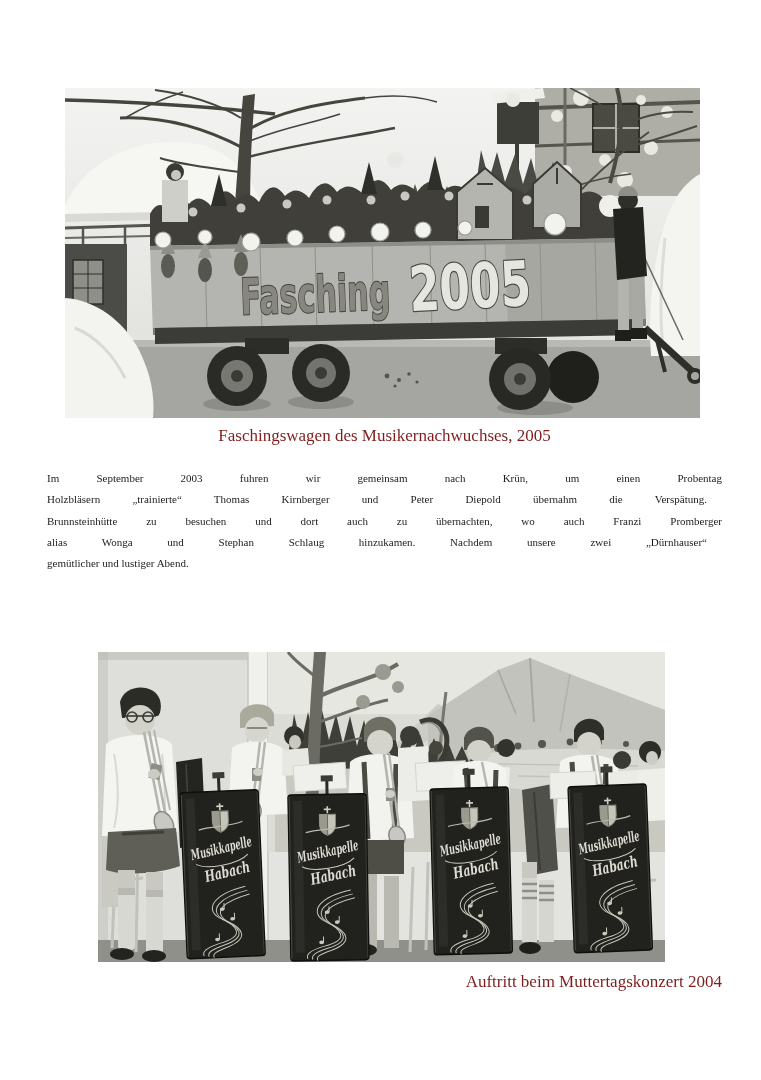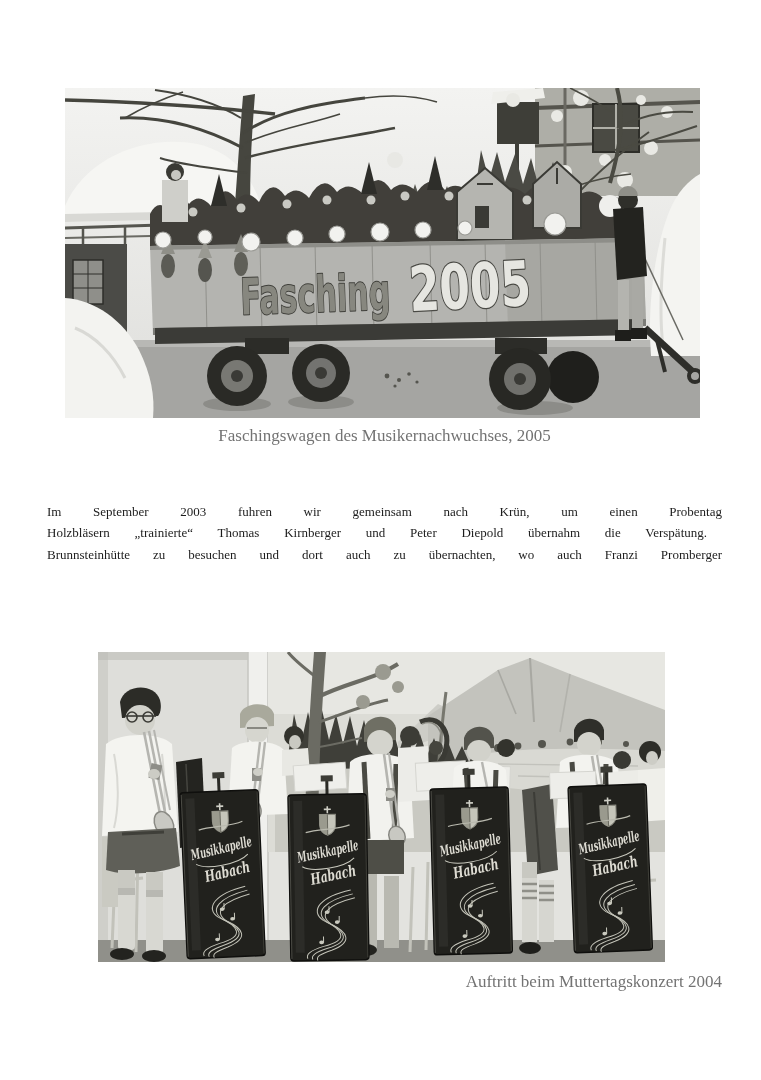--- a/index.html
+++ b/index.html
@@ -7,27 +7,27 @@
     position:relative; width:761px; height:1080px; background:#ffffff;
     font-family:"Liberation Serif","DejaVu Serif",serif; color:#1f1f1f;
     overflow:hidden;
   }
   figure { margin:0; }
   .photo { position:absolute; line-height:0; }
   .photo-top    { left:65px; top:88px;  width:635px; height:330px; }
   .photo-bottom { left:98px; top:652px; width:567px; height:310px; }
   .caption {
     position:absolute; left:47px; width:675px; text-align:center;
-    font-size:17px; line-height:20px; color:#737373;font-family:Liberation Serif, serif;
+    font-size:17px; line-height:20px; color:#7f1d1d;font-family:Liberation Serif, serif;
   }
   .caption-top    { top:426px; }
   .caption-bottom { top:972px;text-align:right; }
   .para {
     position:absolute; left:47px; top:468px; width:675px;
-    font-size:13px; line-height:21.3px; color:#1c1c1c;margin-top:33px;
+    font-size:11px; line-height:21.3px; color:#1c1c1c;
   }
   .pline { text-align:justify; text-align-last:justify; }
   .pline.short { padding-right:15px; }
   .pline.last  { text-align-last:left; }
   svg { display:block; }
 </style>
 </head>
 <body>
 
 <div class="page">
@@ -247,20 +247,22 @@
       </g>
     </svg>
   </figure>
 
   <div class="caption caption-top">Faschingswagen des Musikernachwuchses, 2005</div>
 
   <div class="para">
     <div class="pline">Im September 2003 fuhren wir gemeinsam nach Krün, um einen Probentag</div>
     <div class="pline short">Holzbläsern „trainierte“ Thomas Kirnberger und Peter Diepold übernahm die Verspätung.</div>
     <div class="pline">Brunnsteinhütte zu besuchen und dort auch zu übernachten, wo auch Franzi Promberger</div>
+    <div class="pline short">alias Wonga und Stephan Schlaug  hinzukamen. Nachdem unsere zwei „Dürnhauser“</div>
+    <div class="pline last">gemütlicher und lustiger Abend.</div>
   </div>
 
   <figure class="photo photo-bottom">
     <svg viewBox="0 0 567 310" width="567" height="310">
       <rect x="0" y="0" width="567" height="310" fill="#e3e3df"></rect>
       <rect x="0" y="0" width="150" height="310" fill="#dededa"></rect>
       <rect x="0" y="0" width="10" height="310" fill="#cfcfca"></rect>
       <rect x="0" y="0" width="567" height="8" fill="#b9b9b4" opacity="0.55"></rect>
       <rect x="150" y="0" width="20" height="310" fill="#f0f0ed"></rect>
       <line x1="150" y1="0" x2="150" y2="310" stroke="#c6c6c1" stroke-width="1.5"></line>

